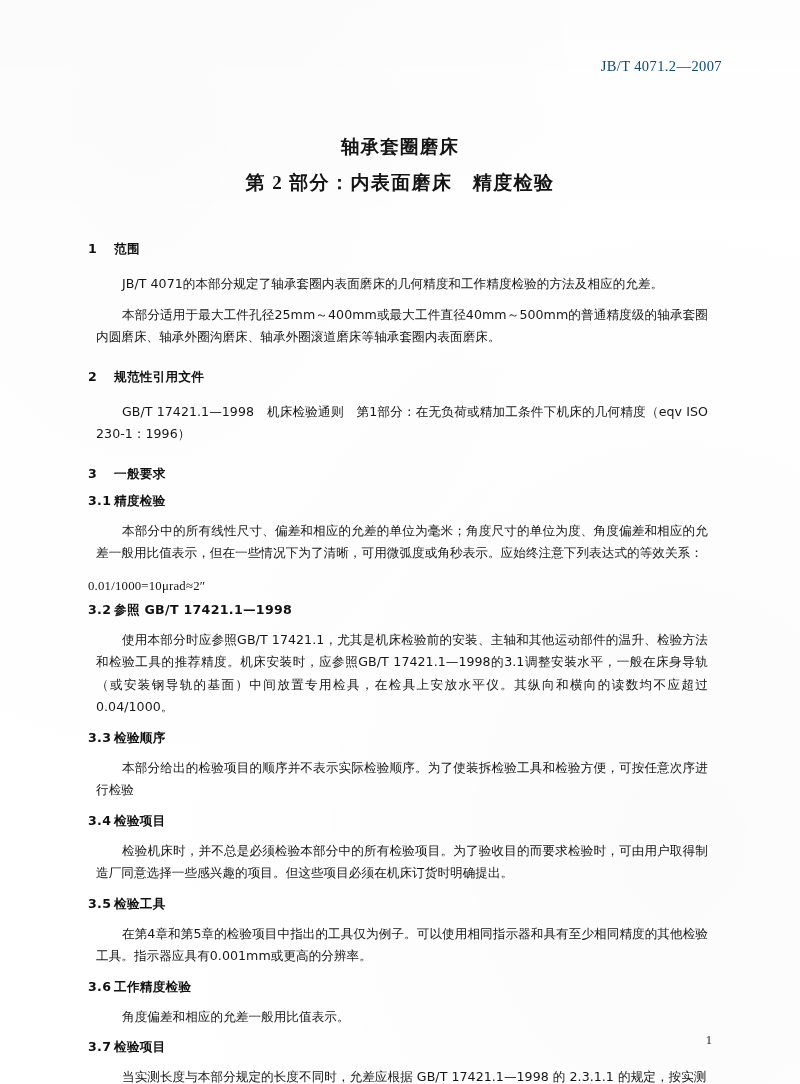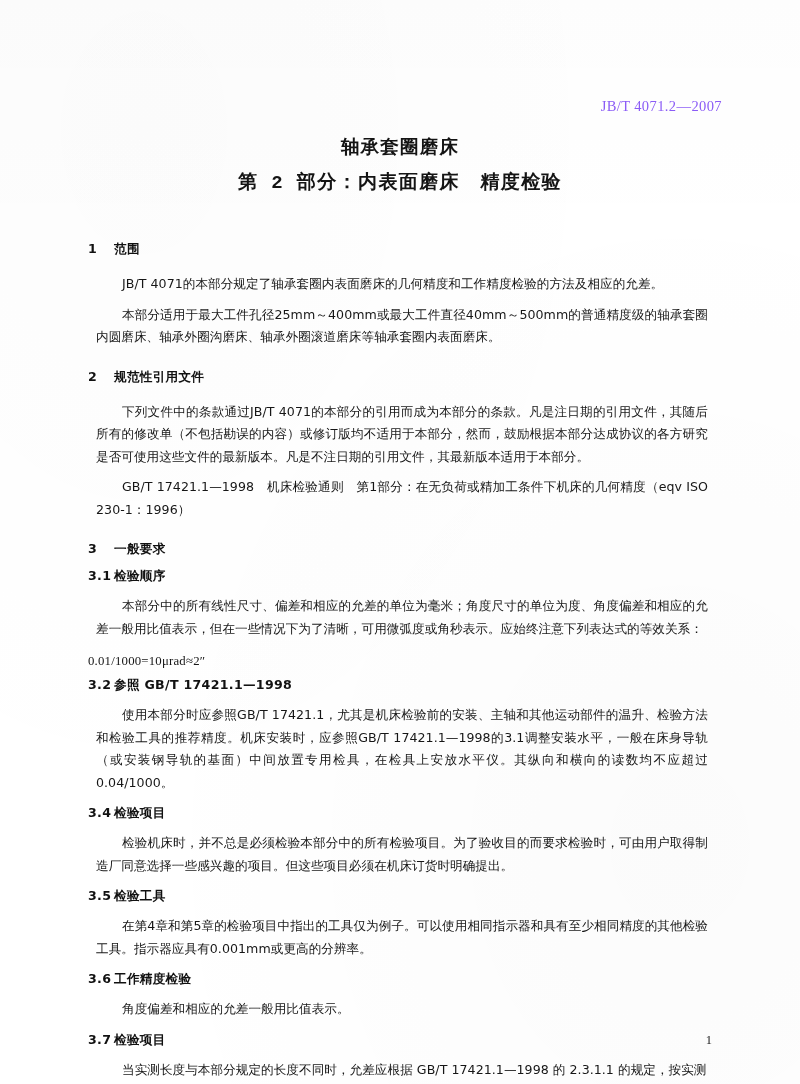--- a/index.html
+++ b/index.html
@@ -45,46 +45,45 @@
     user-select: none;
     z-index: 0;
   }
   
   #std-header {
     position: absolute;
     right: 78px;
     top: 58px;
     font-family: "Liberation Serif", "DejaVu Serif", serif;
     font-size: 14.5px;
-    color: #8b5cf6;
+    color: #0c4a6e;
     letter-spacing: 0.4px;
     white-space: nowrap;
     z-index: 3;
-    margin-top: 40px;
   }
   
   #title-block {
     position: absolute;
     left: 0;
     top: 132px;
     width: 800px;
     text-align: center;
     z-index: 2;
   }
   .title-line1 {
     font-family: "DejaVu Sans", "Liberation Sans", sans-serif;
     font-weight: bold;
     font-size: 18.5px;
     color: #141414;
     letter-spacing: 1.2px;
     line-height: 30px;
     text-align: center;
   }
   .title-line2 {
-    font-family: Liberation Mono, monospace;
+    font-family: Liberation Serif, serif;
     font-weight: bold;
     font-size: 19px;
     color: #141414;
     letter-spacing: 1.4px;
     line-height: 32px;
     margin-top: 5px;
   }
   
   #content {
     position: absolute;
@@ -165,41 +164,44 @@
     <div class="sp-sm"></div>
     <p class="para indent">JB/T 4071的本部分规定了轴承套圈内表面磨床的几何精度和工作精度检验的方法及相应的允差。</p>
     <p class="para indent">本部分适用于最大工件孔径25mm～400mm或最大工件直径40mm～500mm的普通精度级的轴承套圈内圆磨床、轴承外圈沟磨床、轴承外圈滚道磨床等轴承套圈内表面磨床。</p>
 
     <div class="sp-md"></div>
 
     <div class="heading">
       <span class="num">2</span><span>规范性引用文件</span>
     </div>
     <div class="sp-sm"></div>
-    <p class="para indent">下列文件中的条款通过JB/T 4071的本部分的引用而成为本部分的条款。凡是注日期的引用文件，其随后所有的修改单（不包括勘误的内容）或修订版均不适用于本部分，然而，鼓励根据本部分达成协议的各方研究是否可使用这些文件的最新版本。凡是不注日期的引用文件，其最新版本适用于本部分。</p>
     <p class="para indent">GB/T 17421.1—1998　机床检验通则　第1部分：在无负荷或精加工条件下机床的几何精度（eqv ISO 230-1：1996）</p>
 
     <div class="sp-md"></div>
 
     <div class="heading">
       <span class="num">3</span><span>一般要求</span>
     </div>
     <div class="sp-sm"></div>
 
     <div class="heading">
-      <span class="num">3.1</span><span>检验顺序</span>
+      <span class="num">3.1</span><span>精度检验</span>
     </div>
     <p class="para indent">本部分中的所有线性尺寸、偏差和相应的允差的单位为毫米；角度尺寸的单位为度、角度偏差和相应的允差一般用比值表示，但在一些情况下为了清晰，可用微弧度或角秒表示。应始终注意下列表达式的等效关系：</p>
     <p class="formula">0.01/1000=10μrad≈2″</p>
 
     <div class="heading">
       <span class="num">3.2</span><span>参照 GB/T 17421.1—1998</span>
     </div>
     <p class="para indent">使用本部分时应参照GB/T 17421.1，尤其是机床检验前的安装、主轴和其他运动部件的温升、检验方法和检验工具的推荐精度。机床安装时，应参照GB/T 17421.1—1998的3.1调整安装水平，一般在床身导轨（或安装钢导轨的基面）中间放置专用检具，在检具上安放水平仪。其纵向和横向的读数均不应超过0.04/1000。</p>
 
+    <div class="heading">
+      <span class="num">3.3</span><span>检验顺序</span>
+    </div>
+    <p class="para indent">本部分给出的检验项目的顺序并不表示实际检验顺序。为了使装拆检验工具和检验方便，可按任意次序进行检验</p>
 
     <div class="heading">
       <span class="num">3.4</span><span>检验项目</span>
     </div>
     <p class="para indent">检验机床时，并不总是必须检验本部分中的所有检验项目。为了验收目的而要求检验时，可由用户取得制造厂同意选择一些感兴趣的项目。但这些项目必须在机床订货时明确提出。</p>
 
     <div class="heading">
       <span class="num">3.5</span><span>检验工具</span>
     </div>
     <p class="para indent">在第4章和第5章的检验项目中指出的工具仅为例子。可以使用相同指示器和具有至少相同精度的其他检验工具。指示器应具有0.001mm或更高的分辨率。</p>

